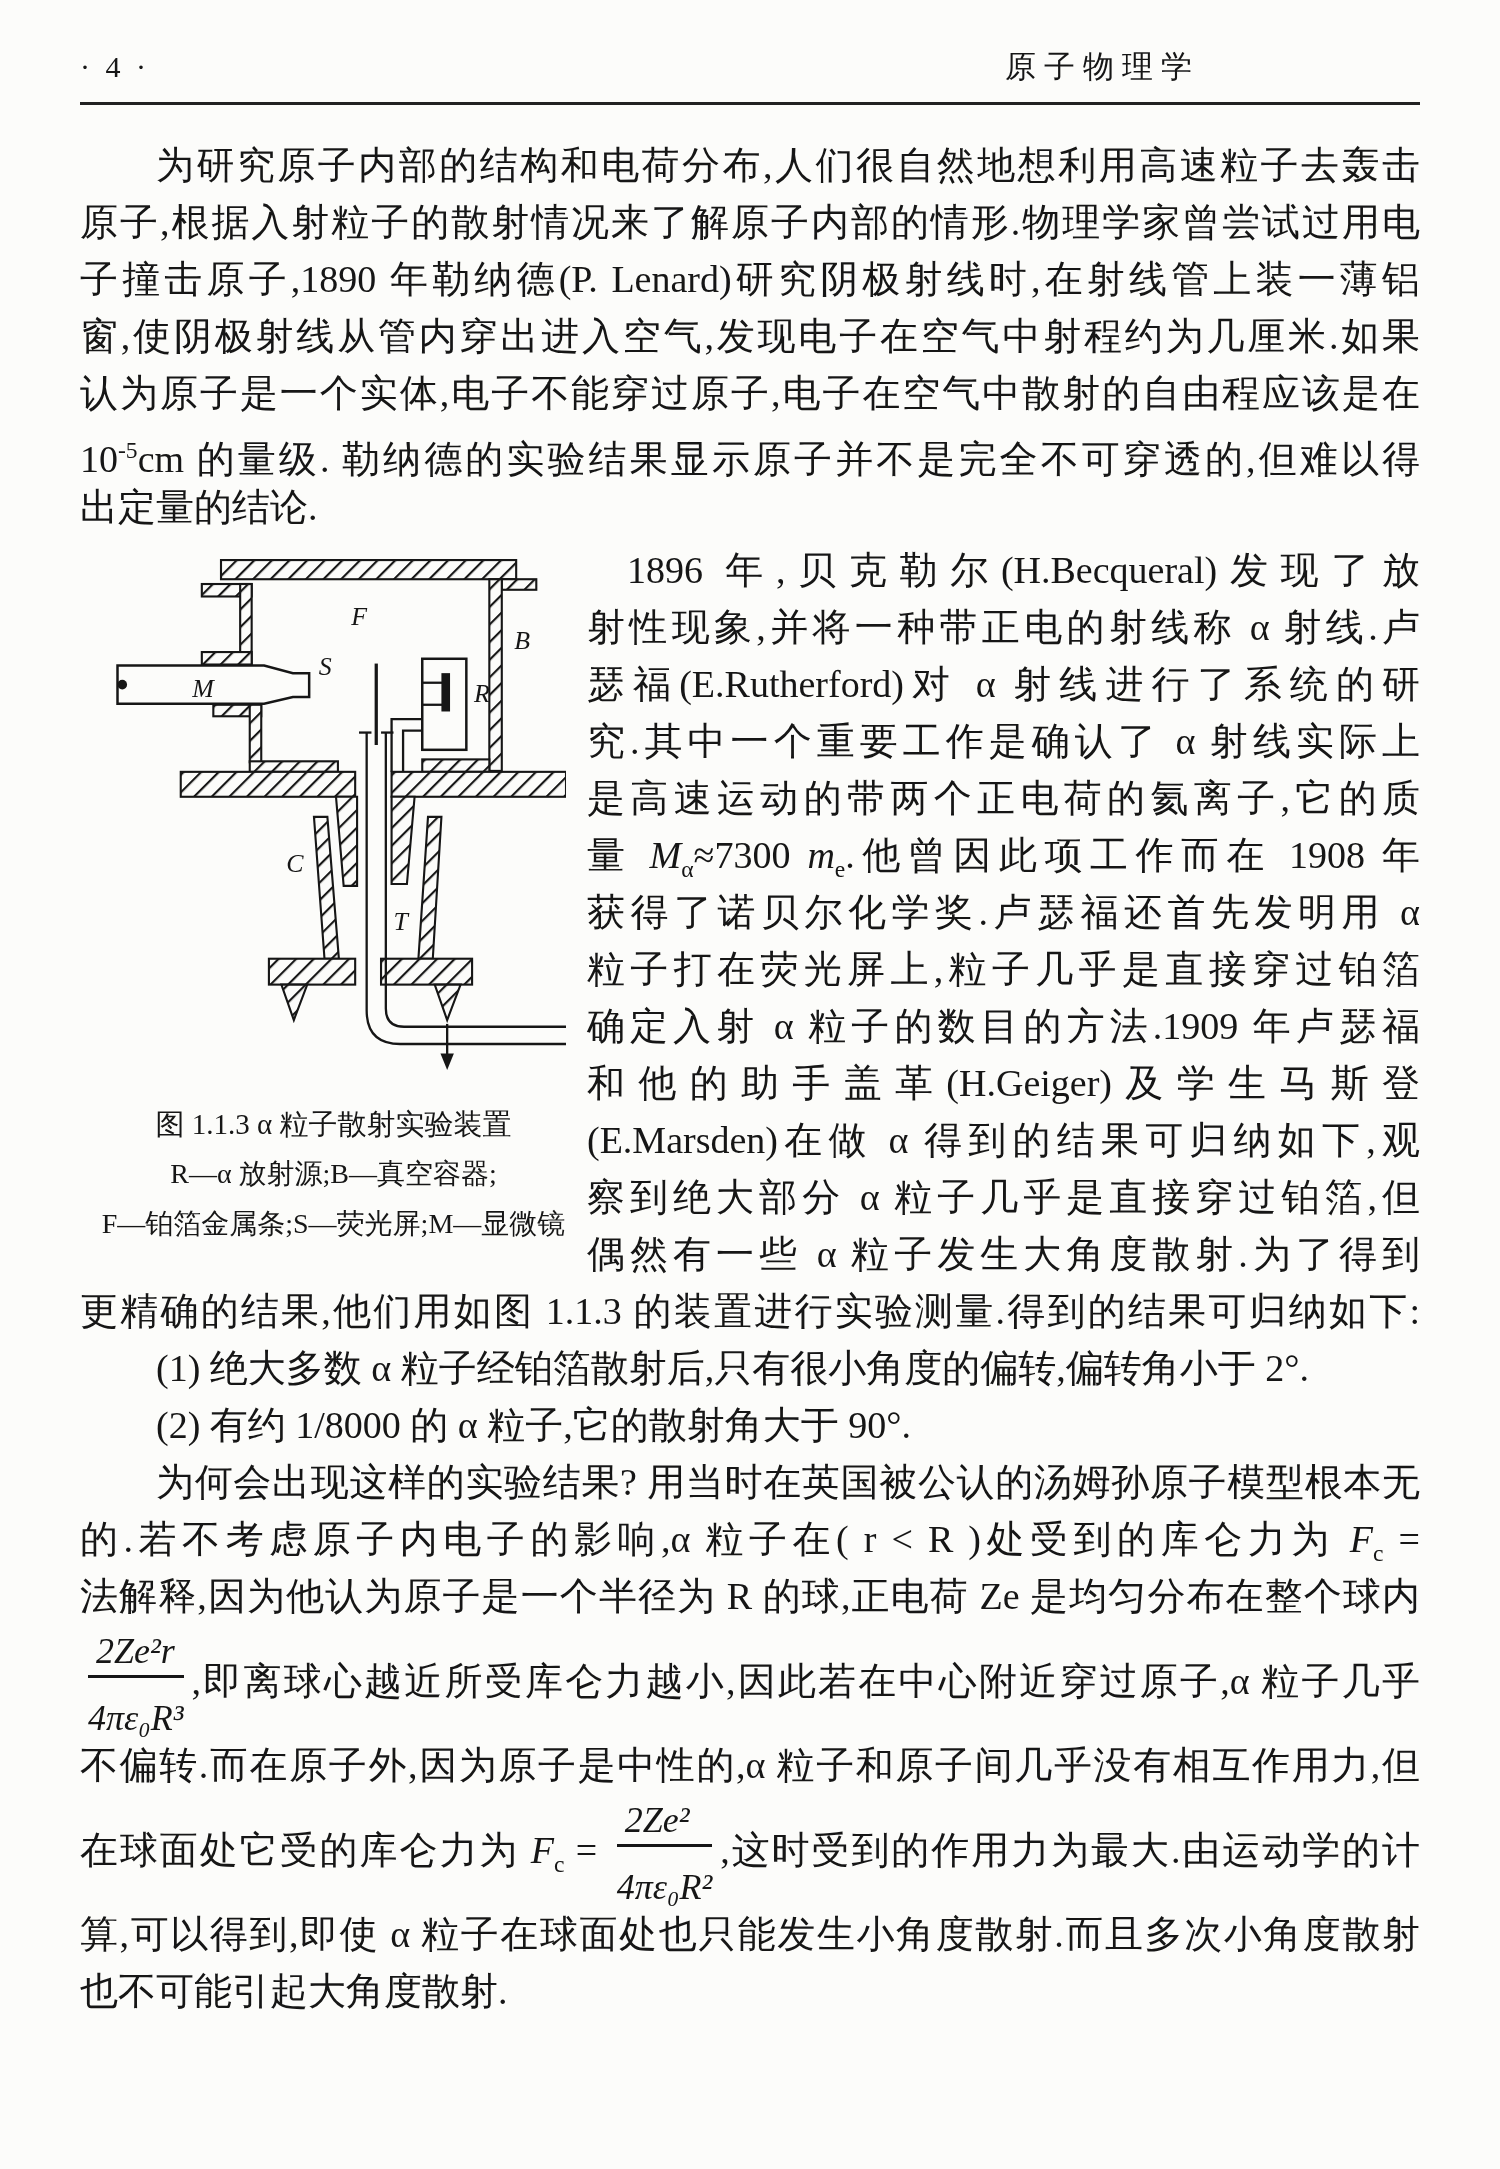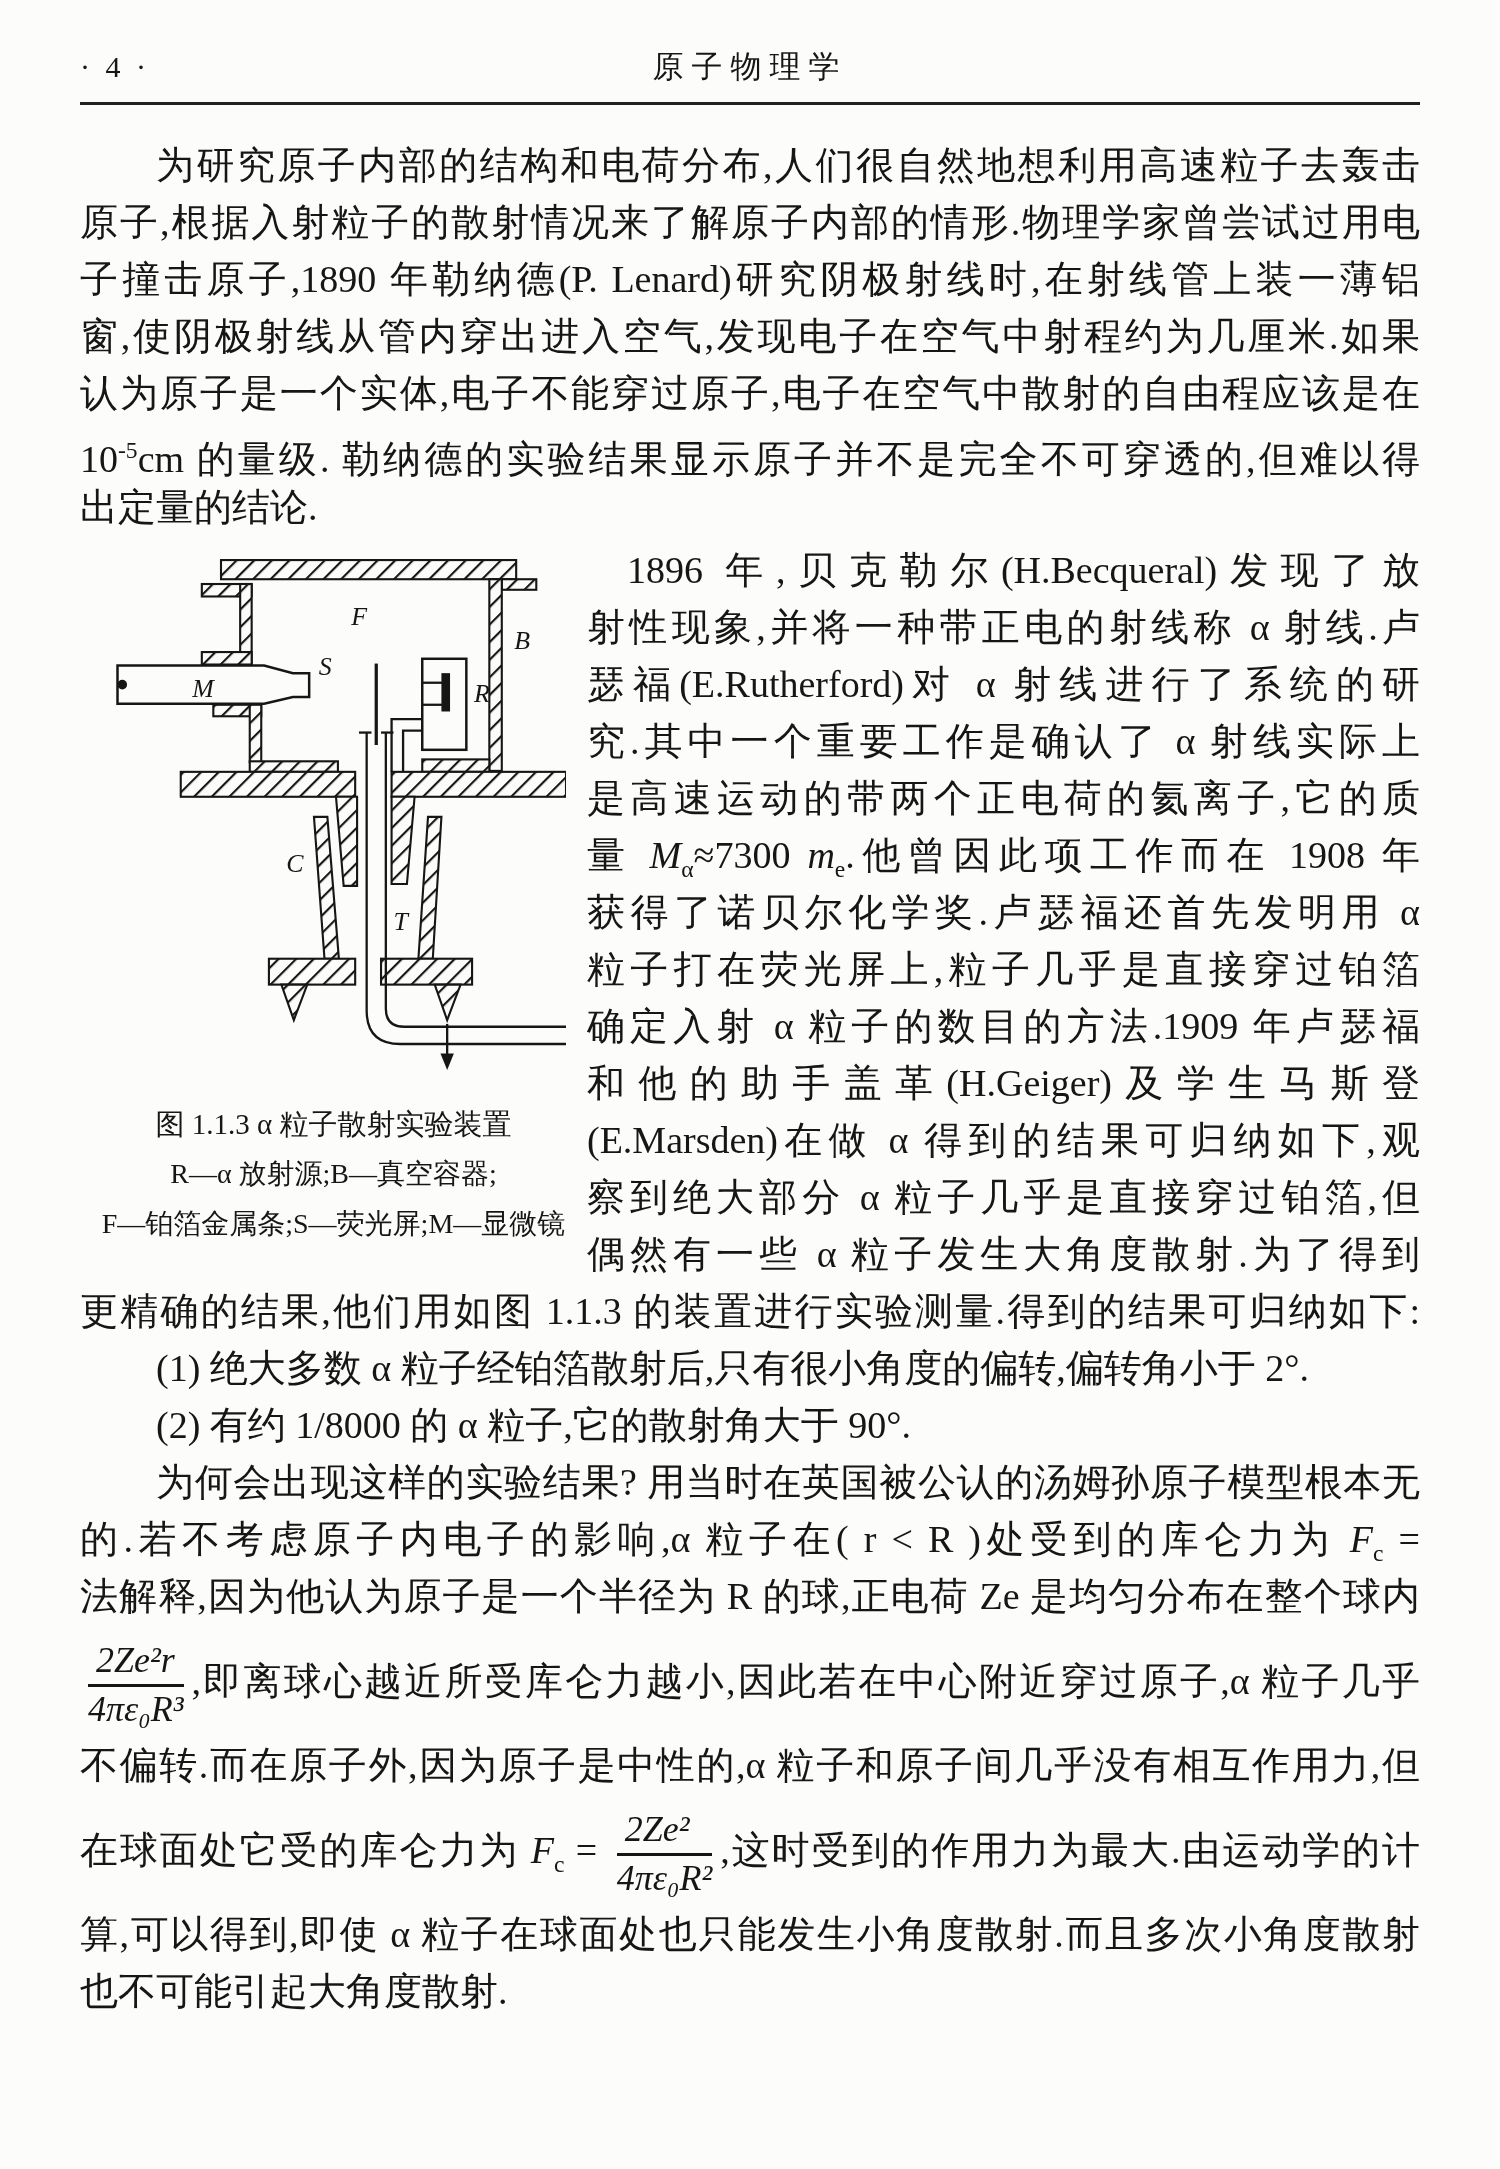--- a/index.html
+++ b/index.html
@@ -1,21 +1,21 @@
 <!DOCTYPE html>
 <html><head>
 <meta charset="utf-8">
 <style>
   html,body{margin:0;padding:0;background:#e8e8e8}
   .page{position:relative;width:1500px;height:2169px;background:#fcfcfa;overflow:hidden;
         font-family:"Liberation Serif","DejaVu Serif",serif;color:#161616;margin:0 auto}
   .content{padding:0 80px}
   .hdr{display:flex;align-items:baseline;padding-top:46px;font-size:30px}
   .hdr .pageno{width:220px;letter-spacing:4px}
-  .hdr .rtitle{flex:1;text-align:center;letter-spacing:8px;font-size:31px}
+  .hdr .rtitle{flex:1;text-align:right;letter-spacing:8px;font-size:31px}
   .hdr .spacer{width:220px}
   .rule{height:3px;background:#222;margin-top:14px}
   .h2{margin-top:58px;font-weight:bold;font-size:40px;white-space:nowrap}
   .h2 .num{margin-right:30px;letter-spacing:2px}
   .para{margin-top:32px}
   .tline{font-size:38px;height:57px;line-height:57px;white-space:nowrap}
   .cline{font-size:38px;height:57px;line-height:57px;white-space:nowrap}
   .j{text-align:justify;text-align-last:justify}
   .ind{text-indent:76px}
   .ind1{text-indent:40px}
@@ -24,21 +24,21 @@
   .text-col{flex:1}
   .fig-svg{display:block;margin-left:26px}
   .fig-svg text{font-family:"Liberation Serif","DejaVu Serif",serif;font-style:italic;
                 font-size:27px;fill:#161616}
   .cap{text-align:center;font-size:28px;height:50px;line-height:50px;white-space:nowrap}
   .cap-t{font-size:29px;margin-top:12px}
   .mline{height:112px;line-height:112px}
   .frac{display:inline-block;vertical-align:middle;text-align:right;font-style:italic;
         line-height:1.15;font-size:36px;margin:0 8px}
   .frac .fnum{display:block;border-bottom:3px solid #161616;padding:0 8px 3px}
-  .frac .fden{display:block;padding-top:2px}
+  .frac .fden{display:block;padding-top:20px}
   i.v{font-style:italic}
   sub{font-size:0.62em}
   sup{font-size:0.62em}
 </style>
 </head>
 <body>
 
 <div class="page">
   <div class="content">
 

